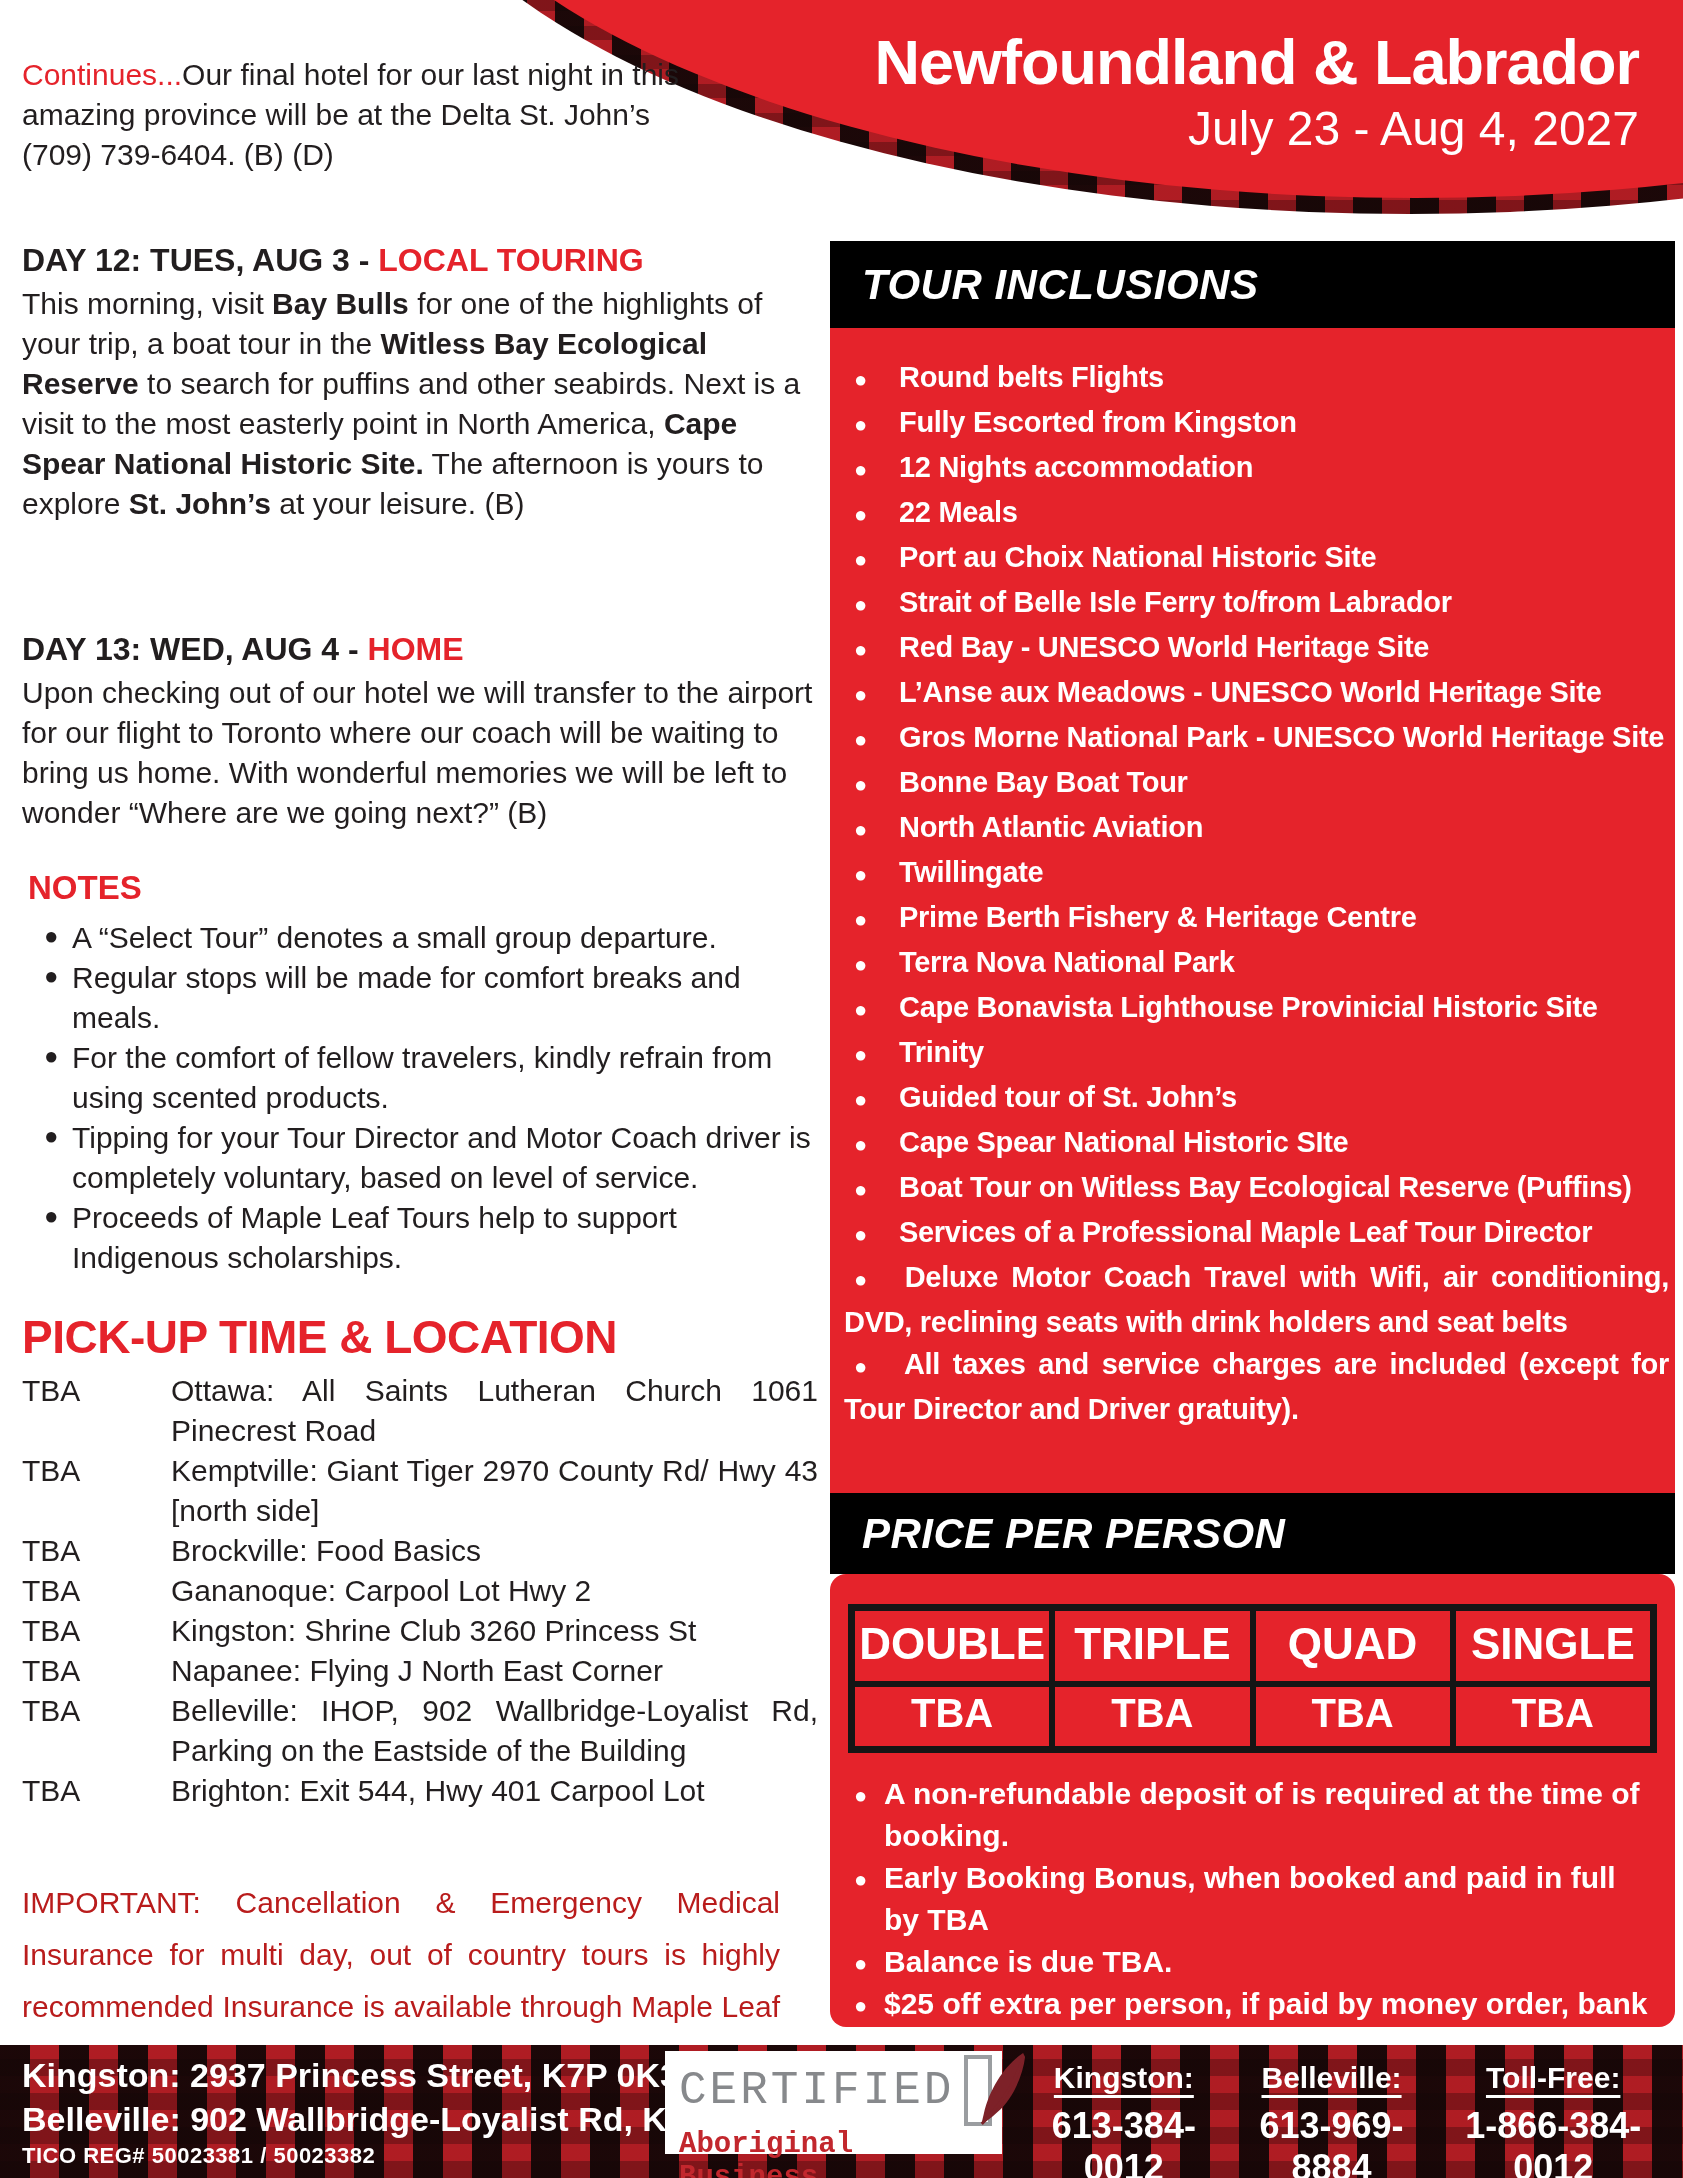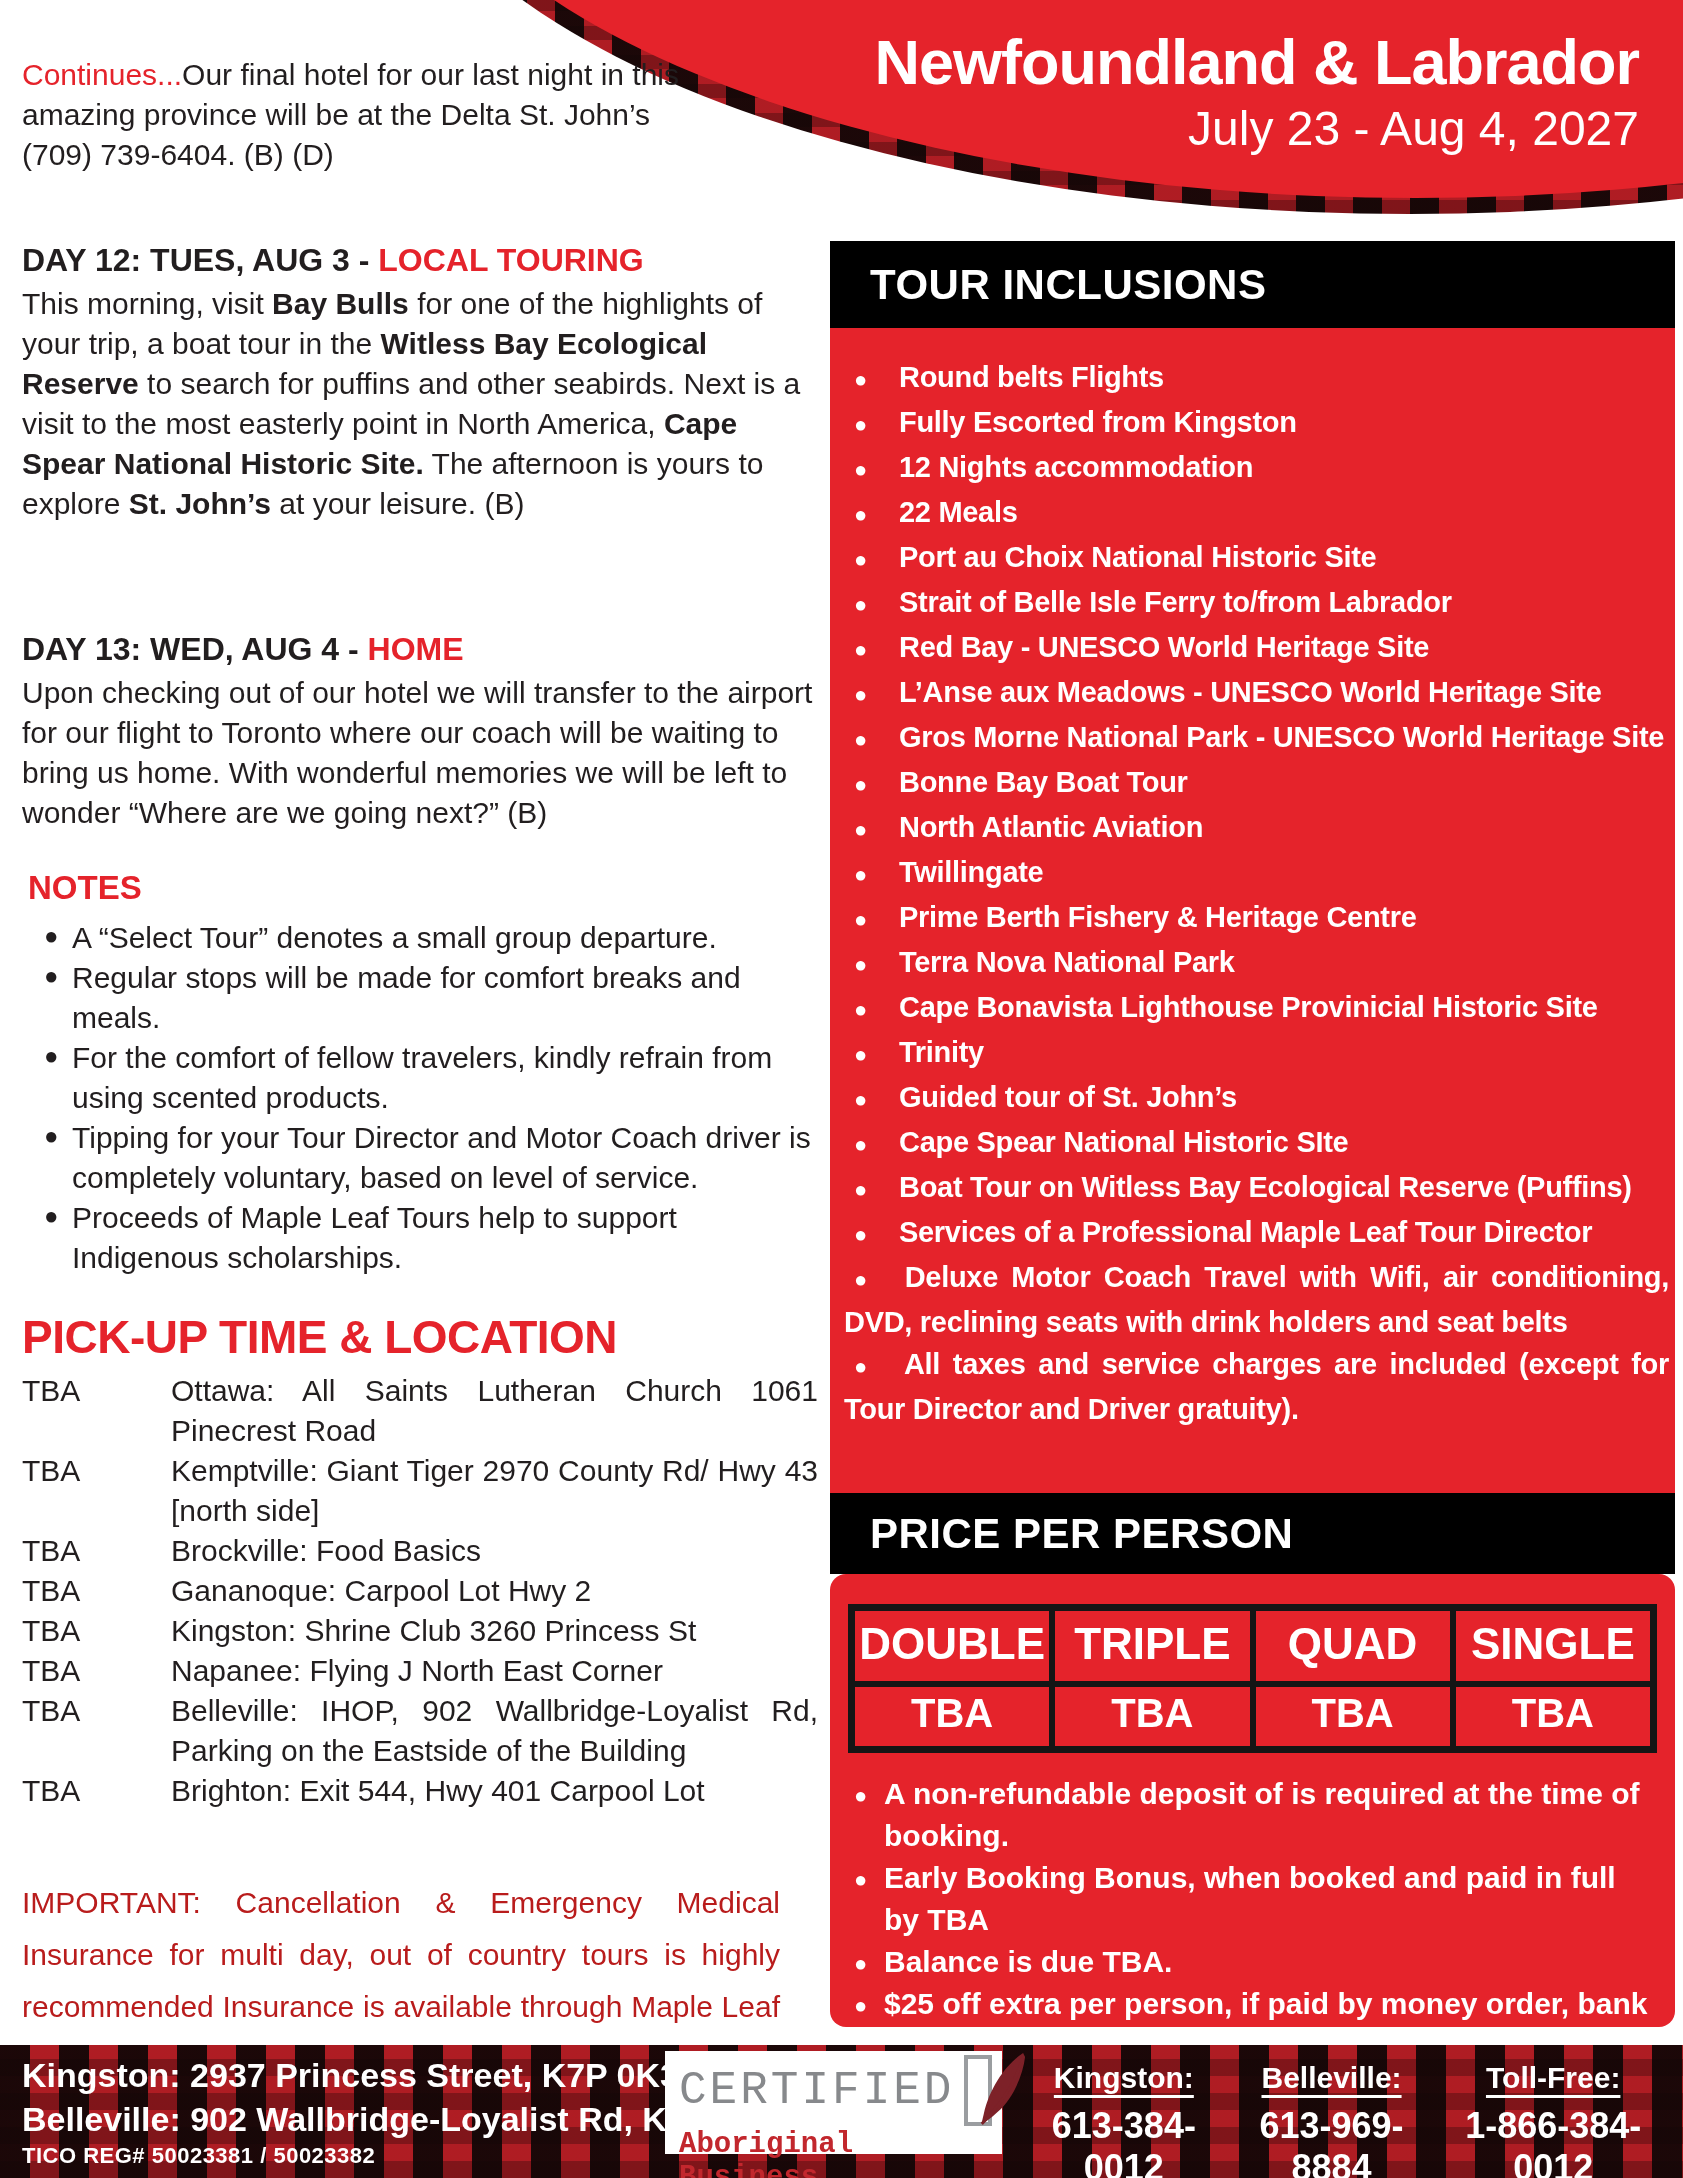--- a/index.html
+++ b/index.html
@@ -34,21 +34,21 @@
   .note-item .bullet{position:absolute;left:22px;top:-2px;font-size:24px;}
   .pick-h{color:#e5232b;font-weight:800;font-size:46px;line-height:51px;margin-bottom:8px;letter-spacing:-0.5px;}
   .pickup-row{display:flex;}
   .pickup-row .time{flex:0 0 149px;}
   .pickup-row .loc{flex:1;text-align:justify;padding-right:4px;}
   .important{position:absolute;left:0;top:1877px;width:758px;color:#b91c1c;font-size:30px;line-height:52px;text-align:justify;}
 
   
   .rightcol{position:absolute;left:830px;top:0;width:845px;}
   .bar{position:absolute;left:0;width:845px;background:#000;color:#fff;font-weight:800;
-       font-size:42px;box-sizing:border-box;padding-left:40px;letter-spacing:0.5px;}
+       font-size:42px;box-sizing:border-box;padding-left:32px;letter-spacing:0.5px;font-style:italic;}
   .bar1{top:241px;height:87px;line-height:87px;}
   .bar2{top:1493px;height:81px;line-height:81px;}
   .redbox{position:absolute;left:0;width:845px;background:#e5232b;color:#fff;box-sizing:border-box;}
   .incl{top:328px;height:1165px;padding:28px 6px 10px 14px;overflow:hidden;}
   .incl-item{font-size:29px;font-weight:700;line-height:42px;letter-spacing:-0.3px;text-align:justify;}
   .incl-item .idot{font-size:22px;margin:0 32px 0 10px;}
   .pricebox{top:1574px;height:453px;padding:30px 16px 8px 16px;border-radius:16px;}
   .ptable{border:4px solid #151515;margin:0 2px;}
   .prow{display:grid;grid-template-columns:repeat(4,1fr);}
   .pcell{border:3px solid #151515;text-align:center;font-weight:800;}

